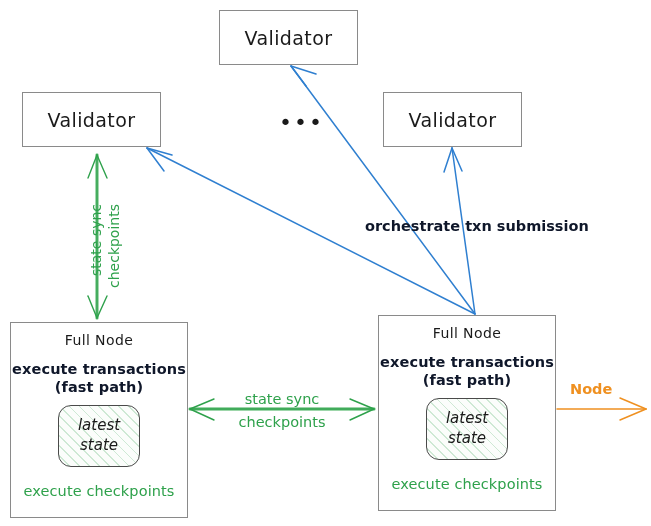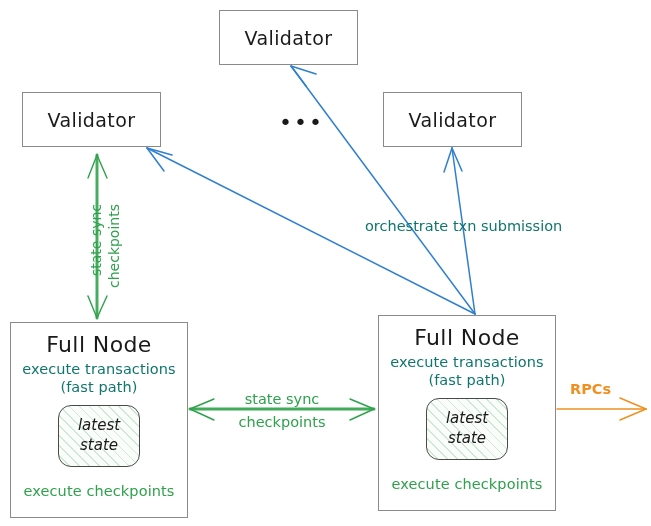--- a/index.html
+++ b/index.html
@@ -8,24 +8,24 @@
   #stage{position:relative;width:651px;height:512px;background:#fff;padding-left:16px;}
   #edges{position:absolute;left:0;top:0;width:651px;height:526px;}
 
   .node{position:absolute;box-sizing:border-box;background:#ffffff;
         border:1.6px solid #8a8a8a;}
   .node-title{position:absolute;left:0;right:0;text-align:center;
               color:#1a1a1a;font-size:19px;letter-spacing:.4px;}
 
   .vbox-title{top:50%;transform:translateY(-52%);}
 
-  .fn-title{top:9px;font-size:22px;}
+  .fn-title{top:9px;font-size:14px;}
   .fn-line{position:absolute;left:0;right:0;text-align:center;font-size:14.5px;
            letter-spacing:.1px;}
-  .blue{color:#0f766e;}
+  .blue{color:#0f172a;font-weight:bold;}
   .green{color:#2ea14b;}
   .orange{color:#ef9020;}
 
   .state{position:absolute;box-sizing:border-box;border:1.6px solid #4a4a4a;
          border-radius:13px;overflow:hidden;
          background:
            repeating-linear-gradient(45deg,
              rgba(46,161,75,.22) 0px, rgba(46,161,75,.22) 1.2px,
              rgba(255,255,255,0) 1.2px, rgba(255,255,255,0) 7px),
            #fbfdfb; font-style: italic;}
@@ -131,15 +131,15 @@
   </div>
 
   <div class="rot green" style="left:88px;top:276px;">state sync</div>
   <div class="rot green" style="left:106px;top:288px;">checkpoints</div>
 
   <div class="lbl lbl-ctr green" style="left:224px;top:391px;width:116px;font-size:14.5px;">state sync</div>
   <div class="lbl lbl-ctr green" style="left:224px;top:414px;width:116px;font-size:14.5px;">checkpoints</div>
 
   <div class="lbl blue" style="left:365px;top:218px;font-size:14.5px;">orchestrate txn submission</div>
 
-  <div class="lbl orange" style="left:570px;top:381px;font-size:14.5px;font-weight:bold;">RPCs</div>
+  <div class="lbl orange" style="left:570px;top:381px;font-size:14.5px;font-weight:bold;">Node</div>
 
 </div>
 
 </body></html>

